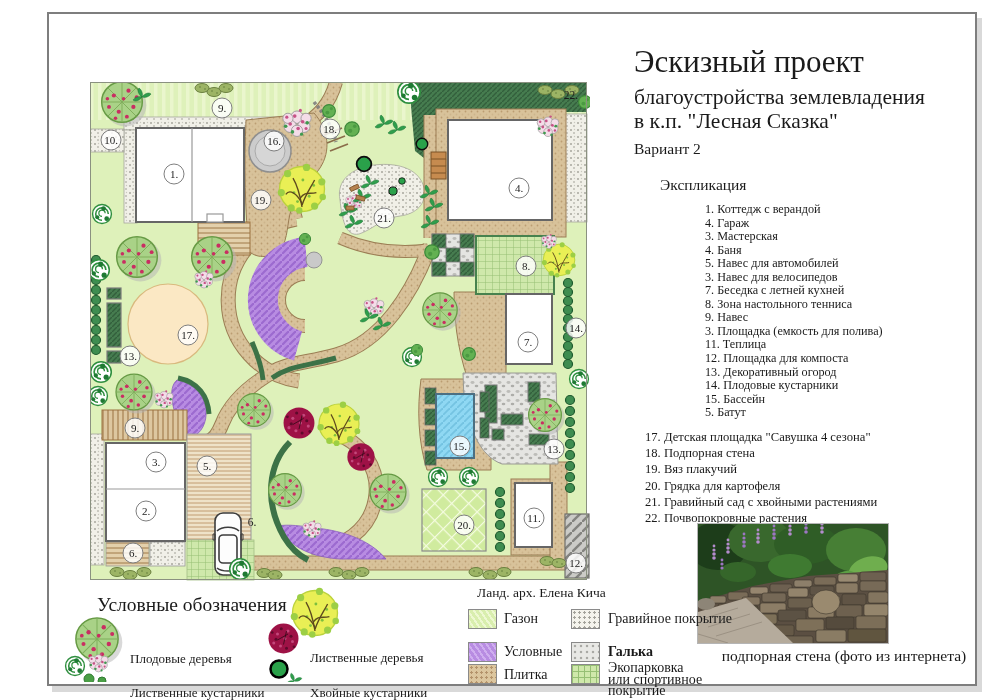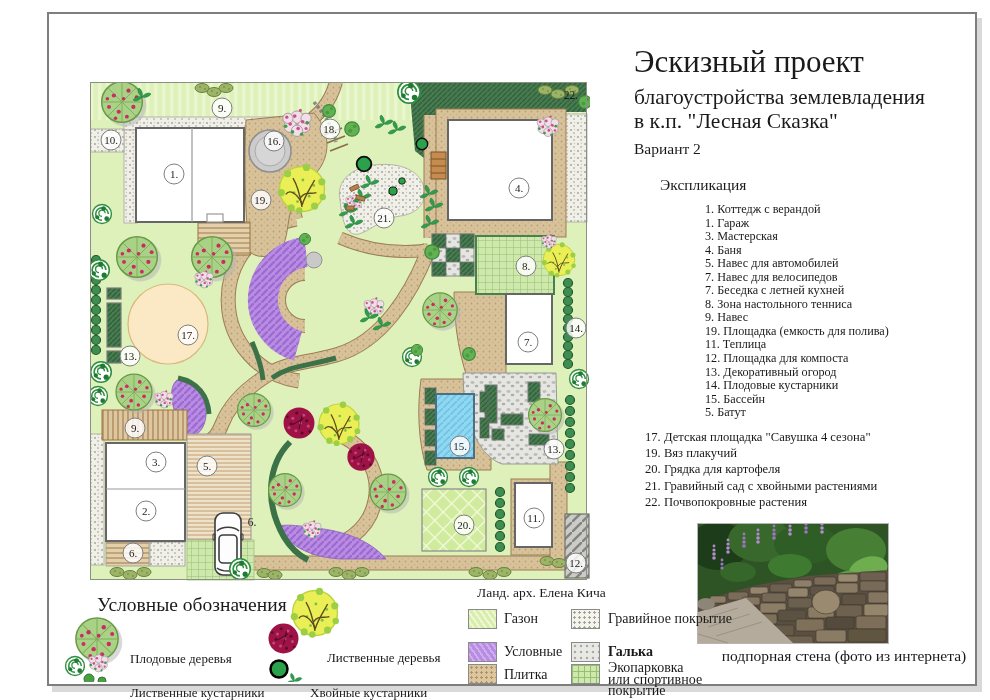--- a/index.html
+++ b/index.html
@@ -604,38 +604,39 @@
   <div class="abs" style="left:585px;top:32px;width:360px;">
     <div class="t1">Эскизный проект</div>
     <div class="t2" style="margin-top:7px;">благоустройства землевладения</div>
     <div class="t2">в к.п. "Лесная Сказка"</div>
     <div class="t3">Вариант 2</div>
   </div>
 
   <div class="abs exph" style="left:611px;top:162px;">Экспликация</div>
   <div class="abs explist" style="left:656px;top:189px;">
       <div>1. Коттедж с верандой</div>
-      <div>1. Гараж</div>
+      <div>4. Гараж</div>
       <div>3. Мастерская</div>
       <div>4. Баня</div>
       <div>5. Навес для автомобилей</div>
-      <div>7. Навес для велосипедов</div>
+      <div>3. Навес для велосипедов</div>
       <div>7. Беседка с летней кухней</div>
       <div>8. Зона настольного тенниса</div>
       <div>9. Навес</div>
-      <div>19. Площадка (емкость для полива)</div>
+      <div>3. Площадка (емкость для полива)</div>
       <div>11. Теплица</div>
       <div>12. Площадка для компоста</div>
       <div>13. Декоративный огород</div>
       <div>14. Плодовые кустарники</div>
       <div>15. Бассейн</div>
       <div>5. Батут</div>
     </div>
   <div class="abs explist2" style="left:596px;top:415px;">
       <div>17. Детская площадка "Савушка 4 сезона"</div>
+      <div>18. Подпорная стена</div>
       <div>19. Вяз плакучий</div>
       <div>20. Грядка для картофеля</div>
       <div>21. Гравийный сад с хвойными растениями</div>
       <div>22. Почвопокровные растения</div>
     </div>
 
   <svg class="abs photo" style="left:648px;top:509px;" width="190" height="119" viewBox="0 0 190 119">
     <rect width="190" height="119" fill="#2e5426"></rect>
     <ellipse cx="20" cy="22" rx="30" ry="24" fill="#1d3d1a"></ellipse>
     <ellipse cx="62" cy="16" rx="32" ry="22" fill="#39682d"></ellipse>
@@ -749,21 +750,21 @@
     <use href="#sYellow" x="286" y="584" width="54" height="54"></use>
     <use href="#sMagenta" x="265" y="620" width="33" height="33"></use>
     <use href="#sSwirl" x="62" y="653" width="22" height="22"></use>
     <use href="#sBlossom" x="85" y="650" width="23" height="23"></use>
     <circle cx="87" cy="677" r="5" fill="#4a9f45" stroke="#2f7a30"></circle>
     <circle cx="100" cy="679" r="4" fill="#4a9f45" stroke="#2f7a30"></circle>
     <circle cx="277" cy="667" r="8.5" fill="#2aa14a" stroke="#000" stroke-width="2.5"></circle>
     <use href="#sSprig" x="285" y="672" width="14" height="14"></use>
   </svg>
   <div class="abs treelab" style="left:81px;top:615px;">Плодовые деревья</div>
-  <div class="abs treelab" style="left:278px;top:614px;">Лиственные деревья</div>
+  <div class="abs treelab" style="left:261px;top:614px;">Лиственные деревья</div>
   <div class="abs treelab" style="left:81px;top:649px;">Лиственные кустарники</div>
   <div class="abs treelab" style="left:261px;top:649px;">Хвойные кустарники</div>
 
   <div class="abs author" style="left:428px;top:571px;">Ланд. арх. Елена Кича</div>
 
   <div class="sw sw-lawn" style="left:419px;top:595px;"></div>
   <div class="abs swlab nowrap" style="left:455px;top:599px;">Газон</div>
   <div class="sw sw-flowers" style="left:419px;top:628px;"></div>
   <div class="abs swlab nowrap" style="left:455px;top:632px;">Условные</div>
   <div class="sw sw-tile" style="left:419px;top:650px;"></div>

